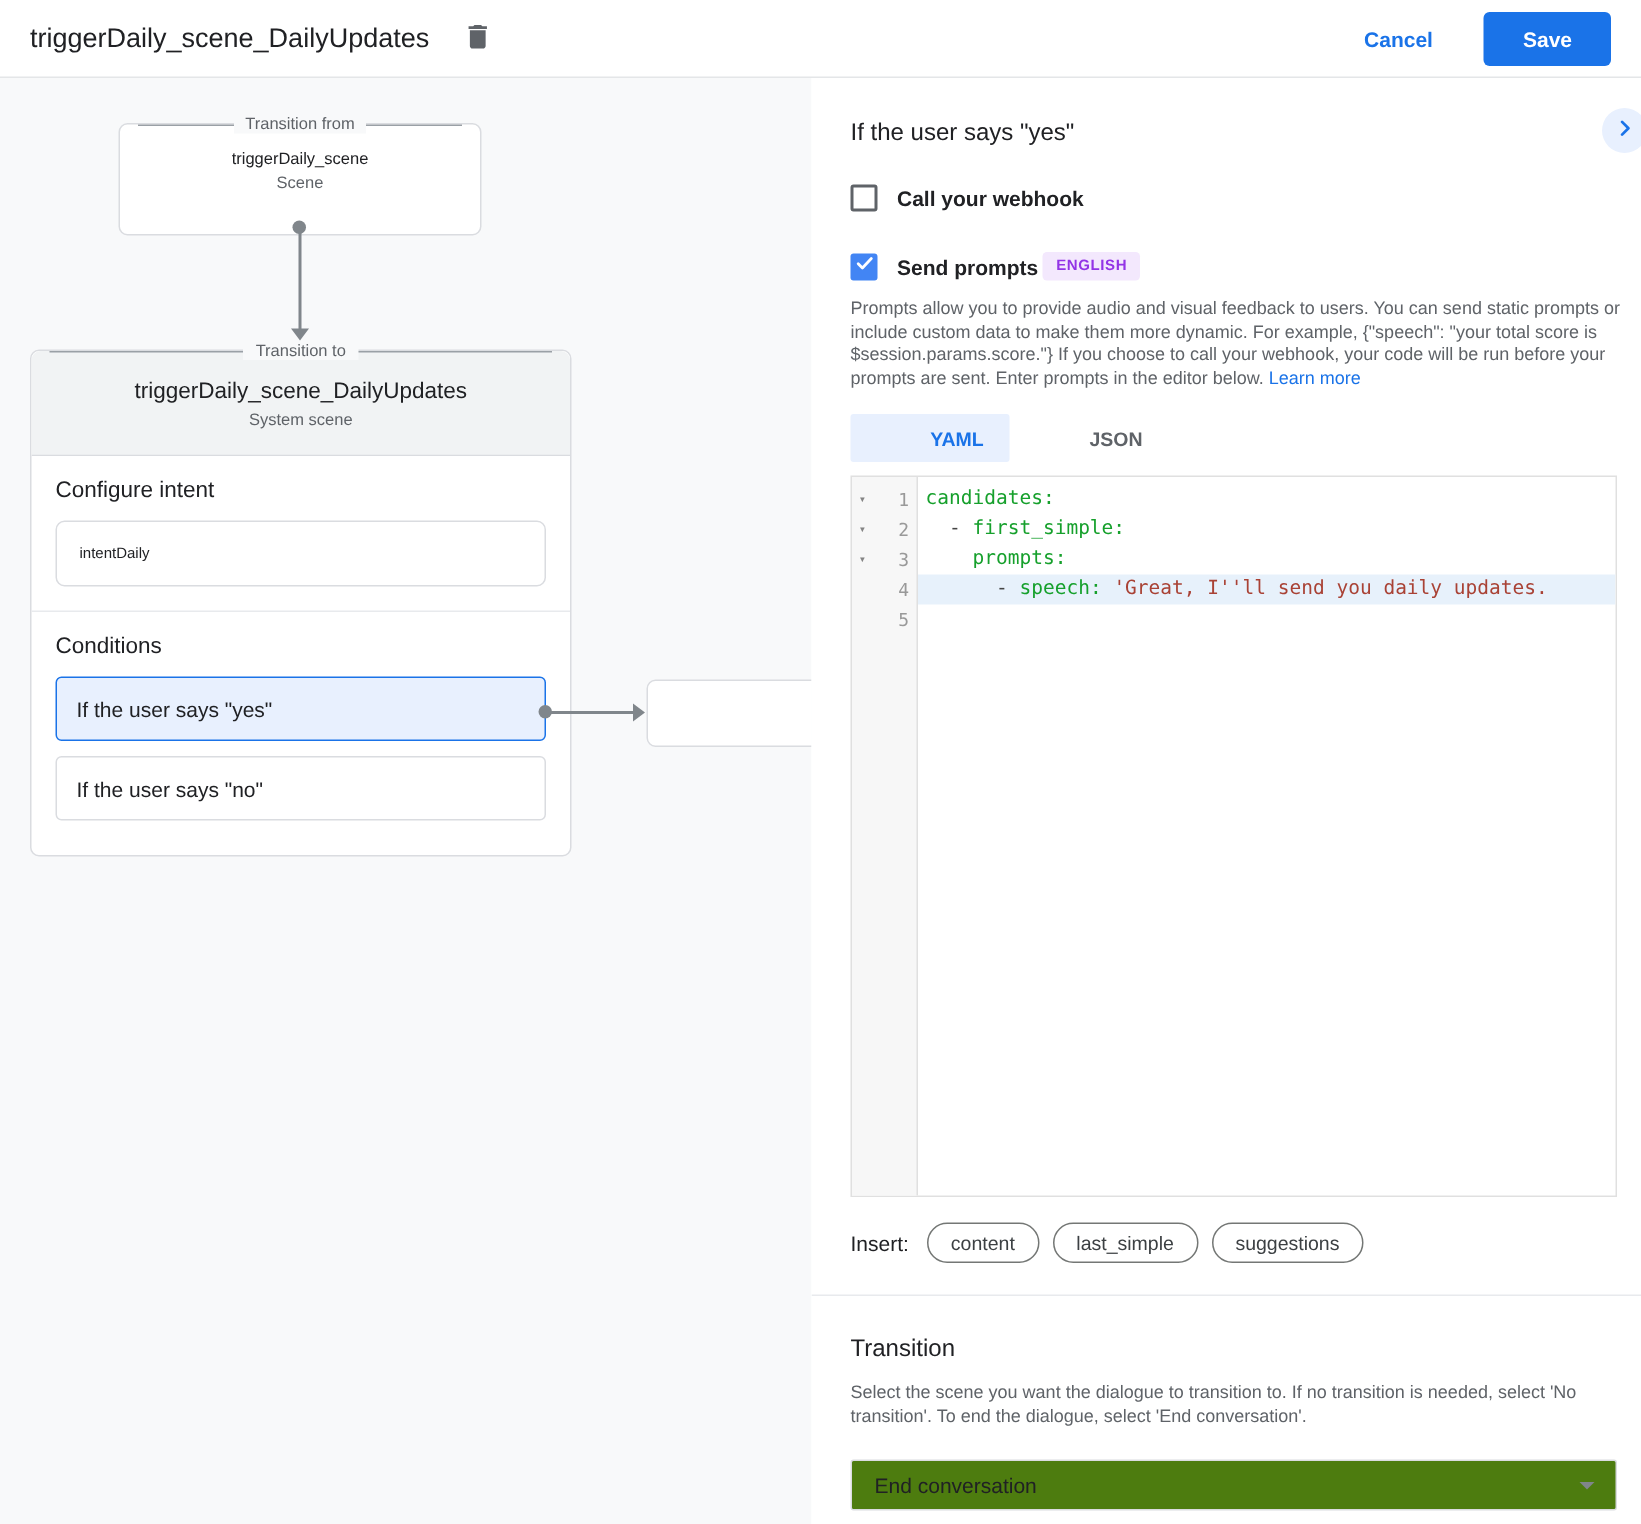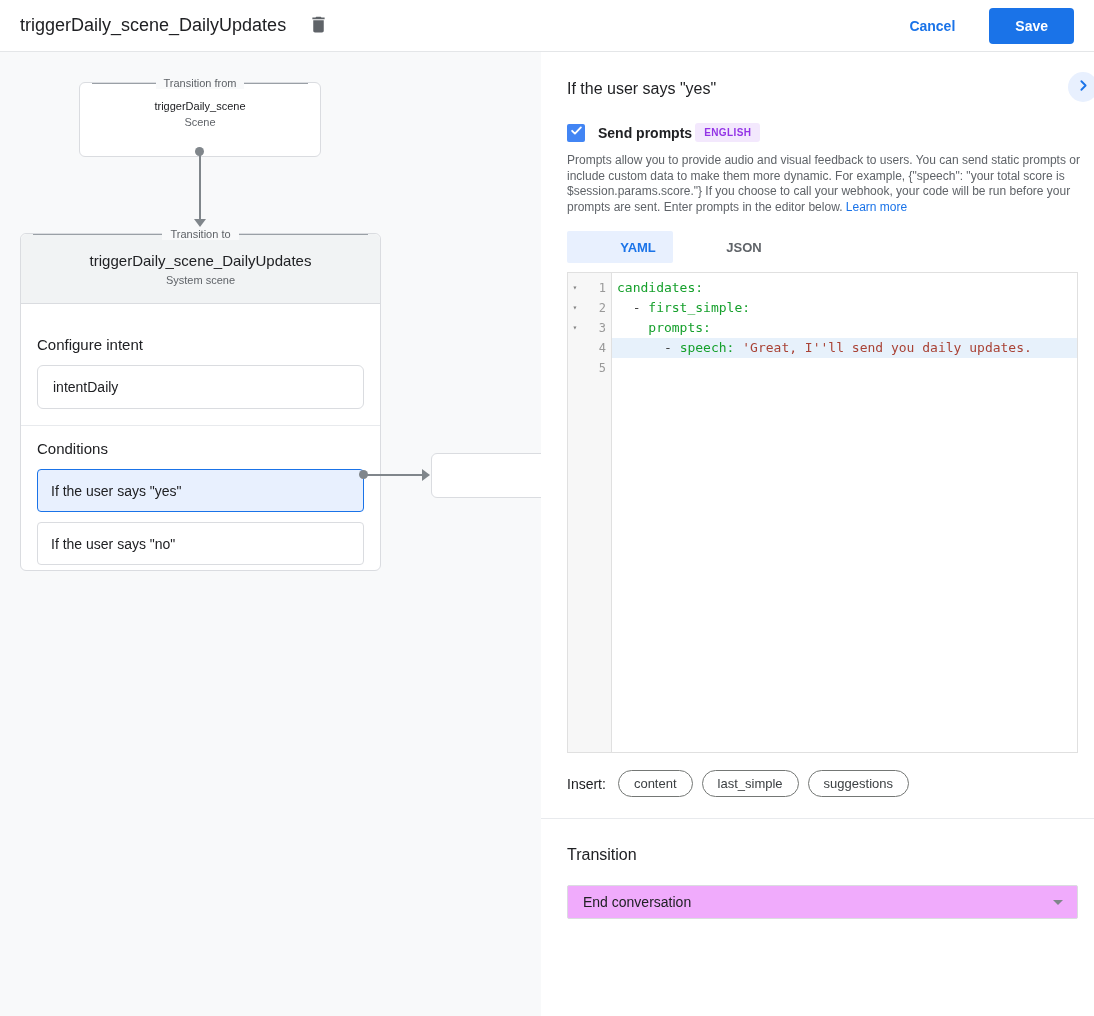--- a/index.html
+++ b/index.html
@@ -35,24 +35,24 @@
     background:#f8f9fa; white-space:nowrap; }
   .box-from { left:79px; top:30px; width:242px; height:75px; text-align:center; }
   .box-from .scene-name { font-size:11px; margin-top:17px; }
   .box-from .scene-sub { font-size:11px; color:#5f6368; margin-top:4px; }
 
   .box-to { left:20px; top:181px; width:361px; height:338px; }
   .box-to-header { background:#f1f3f4; border-bottom:1px solid #dadce0;
     border-radius:6px 6px 0 0; height:70px; text-align:center; padding-top:18px; }
   .box-to-header .scene-name { font-size:15px; }
   .box-to-header .scene-sub { font-size:11px; color:#5f6368; margin-top:5px; }
-  .box-to-body { padding:32px 16px 0 16px; }
+  .box-to-body { padding:14px 16px 0 16px; }
   .section-label { font-size:15px; color:#202124; margin-bottom:12px; }
   .intent-field { border:1px solid #dadce0; border-radius:6px; height:44px;
-    display:flex; align-items:center; padding-left:15px; font-size:14px;
+    display:flex; align-items:center; padding-left:15px; font-size:10px;
     background:#fff; cursor:text; }
   .inner-divider { border:none; border-top:1px solid #e8eaed; margin:16px -16px 14px -16px; }
   .cond { border-radius:4px; height:43px; display:flex; align-items:center;
     padding-left:13px; font-size:14px; cursor:pointer; }
   .cond-yes { border:1px solid #1a73e8; background:#e8f0fe; margin-bottom:10px; }
   .cond-no { border:1px solid #dadce0; background:#fff; }
 
   .target-box { left:431px; top:401px; width:120px; height:45px; }
 
   
@@ -119,21 +119,21 @@
     cursor:pointer; font-family:inherit; }
 
   .panel-divider { border:none; border-top:1px solid #e8eaed;
     margin:21px -16px 0 -26px; }
 
   .transition-title { font-size:16px; margin-top:27px; }
   .transition-desc { font-size:12px; line-height:15.5px; color:#5f6368;
     width:520px; margin-top:12px; }
   .select-box { width:511px; height:34px; border:1px solid #dadce0; border-radius:2px;
     margin-top:21px; display:flex; align-items:center; padding:0 14px 0 15px;
-    font-size:14px; cursor:pointer; background:#f0abfc; }
+    font-size:14px; cursor:pointer; background:#4d7c0f; }
   .select-value { flex:1; }
   .select-caret { width:0; height:0; border-left:5px solid transparent;
     border-right:5px solid transparent; border-top:5px solid #80868b; }
 </style>
 </head>
 <body>
 
 <div class="topbar">
   <div class="topbar-title">triggerDaily_scene_DailyUpdates</div>
   <button class="trash-btn">
@@ -203,20 +203,24 @@
     <div class="panel-title">If the user says "yes"</div>
 
     <button class="collapse-btn">
       <span>
         <svg viewBox="0 0 24 24" width="17" height="17" fill="none" stroke="#1a73e8" stroke-width="2.6" stroke-linecap="round" stroke-linejoin="round">
             <path d="M9 6l6 6-6 6"></path>
           </svg>
       </span>
     </button>
 
+    <div class="check-row">
+      <span class="cbox unchecked"></span>
+      <span class="check-label">Call your webhook</span>
+    </div>
 
     <div class="check-row">
       <span class="cbox checked">
         <span>
           <svg viewBox="0 0 24 24" width="15" height="15" fill="none" stroke="#fff" stroke-width="3" stroke-linecap="round" stroke-linejoin="round">
               <path d="M5 12.5l4.5 4.5L19 7"></path>
             </svg>
         </span>
       </span>
       <span class="check-label">Send prompts</span>
@@ -266,19 +270,20 @@
     <div class="insert-row">
       <span class="insert-label">Insert:</span>
       <button class="chip">content</button>
       <button class="chip">last_simple</button>
       <button class="chip">suggestions</button>
     </div>
 
     <hr class="panel-divider">
 
     <div class="transition-title">Transition</div>
+    <p class="transition-desc">Select the scene you want the dialogue to transition to. If no transition is needed, select 'No transition'. To end the dialogue, select 'End conversation'.</p>
 
     <div class="select-box">
       <span class="select-value">End conversation</span>
       <span class="select-caret"></span>
     </div>
   </div>
 </div>
 
 </body></html>

